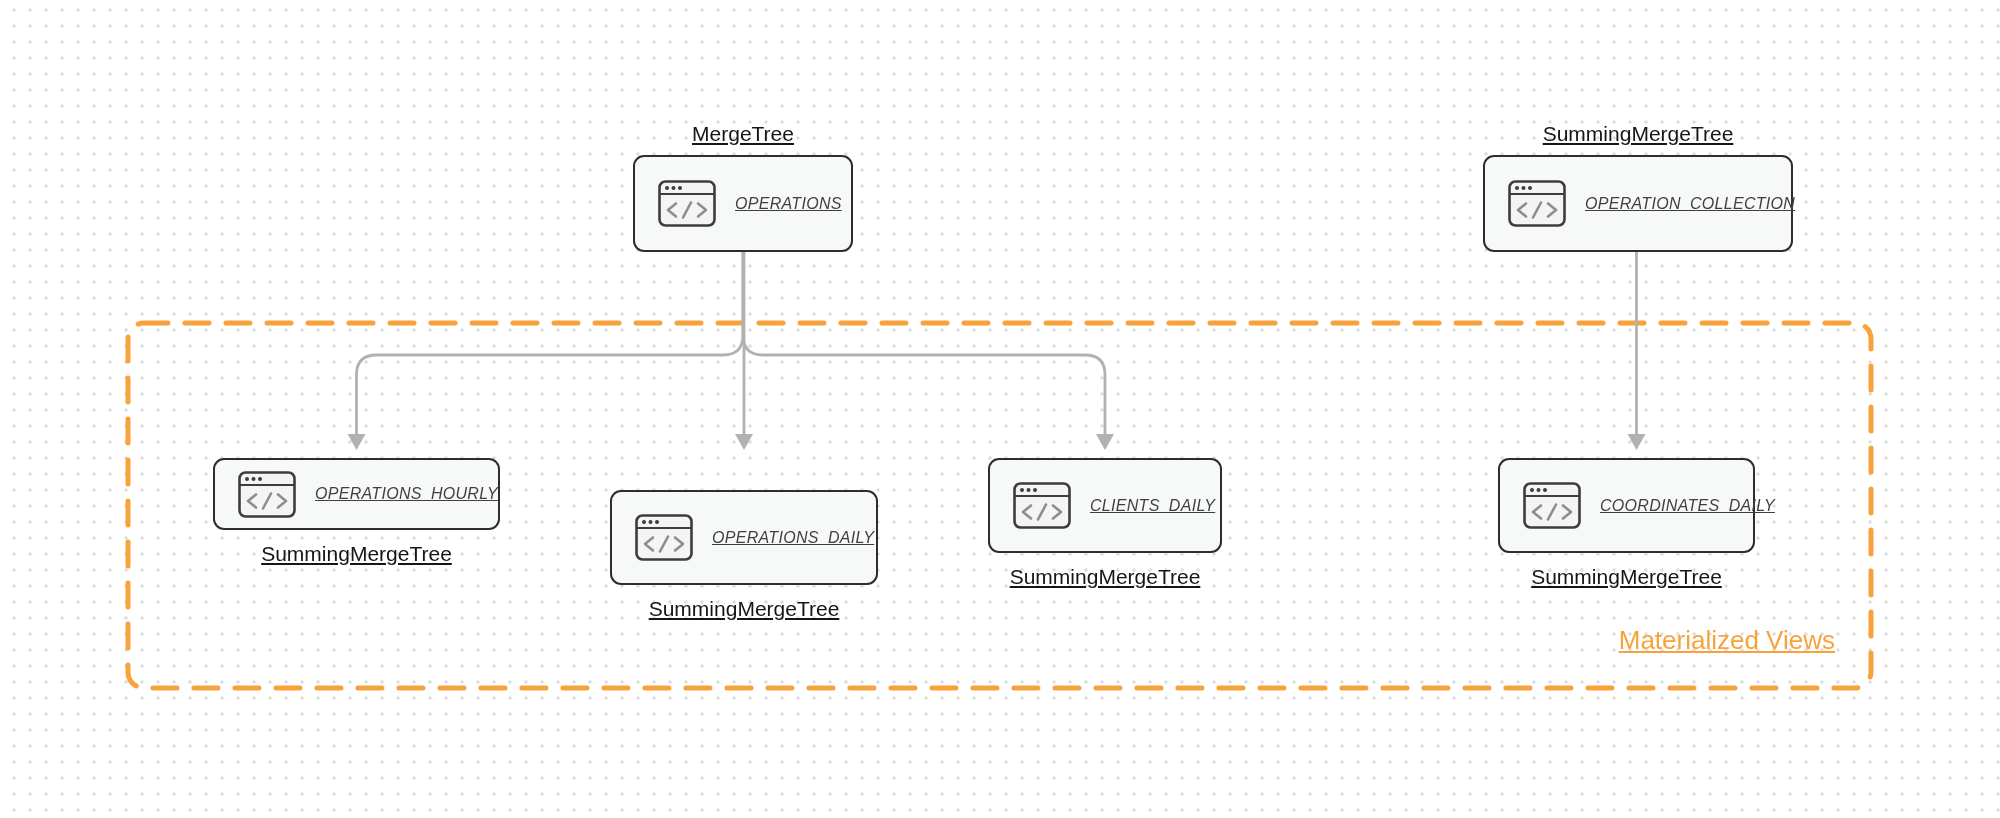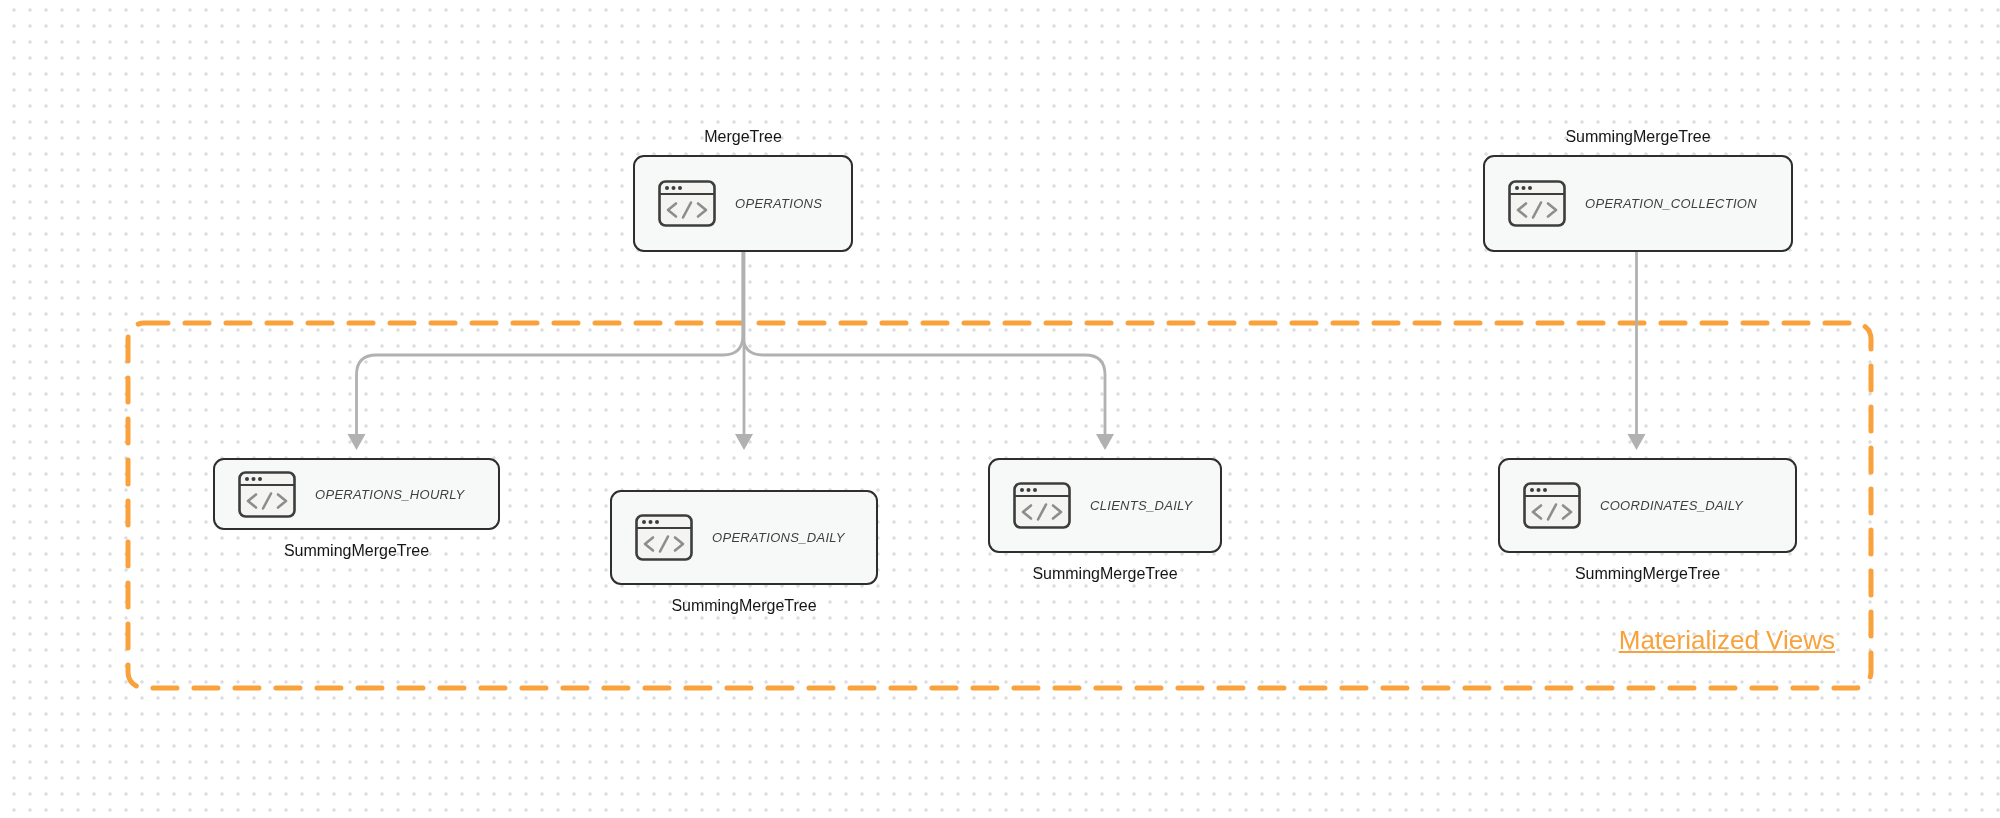--- a/index.html
+++ b/index.html
@@ -29,32 +29,34 @@
     padding-left:23px;
     gap:19px;
     cursor:default;
   }
   .code-icon{width:58px;height:47px;flex:0 0 auto;}
   .ic-frame{fill:var(--icon-fill);stroke:var(--icon-stroke);stroke-width:2.6;}
   .ic-divider{stroke:var(--icon-stroke);stroke-width:2;}
   .ic-dot{fill:var(--icon-stroke);}
   .ic-glyph{fill:none;stroke:var(--icon-glyph);stroke-width:2.6;stroke-linecap:round;stroke-linejoin:round;}
   .node-name{
-    font-size:13px;
+    font-size:16px;
     font-style:italic;
     letter-spacing:0.3px;
     color:var(--node-text);
     white-space:nowrap;
+    text-decoration:underline;
   }
   .engine-label{
     position:absolute;
     left:50%;transform:translateX(-50%);
     white-space:nowrap;
-    font-size:16px;
+    font-size:21px;
     color:var(--engine-text);
+    text-decoration:underline;
   }
   .engine-label.pos-top{bottom:calc(100% + 9px);}
   .engine-label.pos-bottom{top:calc(100% + 12px);}
   .group-label{
     position:absolute;
     right:165px;top:625px;
     font-size:26px;
     font-weight:500;
     color:var(--accent);
     white-space:nowrap;
@@ -140,21 +142,21 @@
         <line class="ic-divider" x1="2" y1="14" x2="56" y2="14"></line>
         <circle class="ic-dot" cx="9" cy="8" r="2"></circle>
         <circle class="ic-dot" cx="15.5" cy="8" r="2"></circle>
         <circle class="ic-dot" cx="22" cy="8" r="2"></circle>
         <path class="ic-glyph" d="M18 23.5 L10 30 L18 36.5 M25 37.5 L33 22.5 M40 23.5 L48 30 L40 36.5"></path>
       </svg>
       <span class="node-name">CLIENTS_DAILY</span>
     </div>
     <div class="engine-label pos-bottom">SummingMergeTree</div>
   </div>
-      <div class="node-wrap" style="left: 1498px; top: 458px; width: 299px; height: 95px;">
+      <div class="node-wrap" style="left: 1498px; top: 458px; width: 257px; height: 95px;">
     <div class="node-box">
       <svg class="code-icon" viewBox="0 0 58 47">
         <rect class="ic-frame" x="1.5" y="1.5" width="55" height="44" rx="6"></rect>
         <line class="ic-divider" x1="2" y1="14" x2="56" y2="14"></line>
         <circle class="ic-dot" cx="9" cy="8" r="2"></circle>
         <circle class="ic-dot" cx="15.5" cy="8" r="2"></circle>
         <circle class="ic-dot" cx="22" cy="8" r="2"></circle>
         <path class="ic-glyph" d="M18 23.5 L10 30 L18 36.5 M25 37.5 L33 22.5 M40 23.5 L48 30 L40 36.5"></path>
       </svg>
       <span class="node-name">COORDINATES_DAILY</span>

